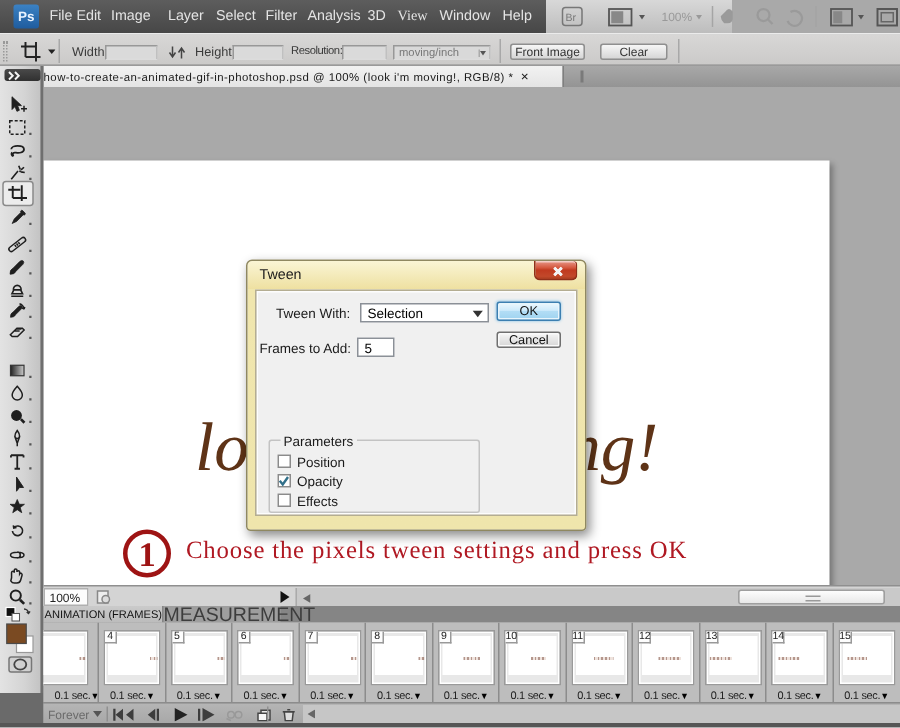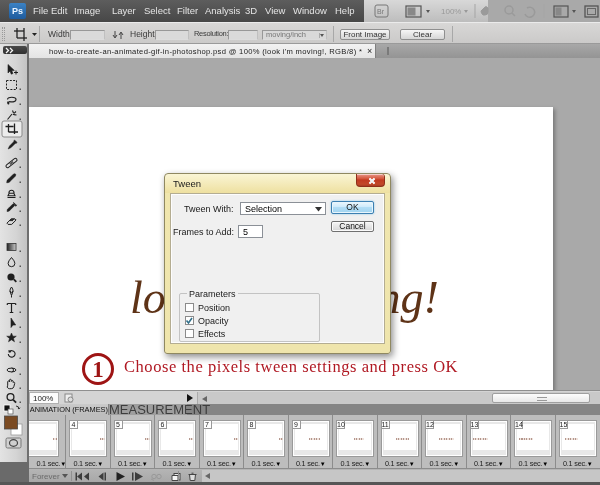--- a/index.html
+++ b/index.html
@@ -15,21 +15,21 @@
 
 
 #optbar{position:absolute;top:22px;left:0;width:600px;height:22px;background:linear-gradient(#d8d7d6,#cbcac9);border-top:1px solid #ebebeb;border-bottom:1px solid #9a9a9a;}
 .optlabel{position:absolute;top:6px;font-size:8.5px;color:#3a3a3a;}
 .optfield{position:absolute;top:7px;height:10px;background:#dadada;border:1px solid #989898;border-bottom-color:#dcdcdc;border-right-color:#c0c0c0;}
 .optbtn{position:absolute;top:6px;height:11px;background:linear-gradient(#f6f6f6,#d6d6d6);border:1px solid #8f8f8f;border-radius:2px;font-size:8px;color:#333;text-align:center;}
 .vsep{position:absolute;top:3px;width:1px;height:16px;background:#a8a8a8;}
 
 
 #tabbar{position:absolute;top:44px;left:29px;width:571px;height:14px;background:linear-gradient(#a8a8a8,#949494);}
-#doctab{position:absolute;top:0;left:0;width:347px;height:14px;background:linear-gradient(#f2f2f2,#e4e4e4);border-right:1px solid #7f7f7f;font-size:7.6px;color:#1a1a1a;line-height:14px;padding-left:20px;white-space:nowrap;overflow:hidden;letter-spacing:0.32px;}
+#doctab{position:absolute;top:0;left:0;width:347px;height:14px;background:linear-gradient(#f2f2f2,#e4e4e4);border-right:1px solid #7f7f7f;font-size:7.6px;color:#1a1a1a;line-height:14px;padding-left:0;white-space:nowrap;overflow:hidden;letter-spacing:0.32px;}
 
 
 #toolpanel{position:absolute;top:44px;left:0;width:29px;height:418px;background:linear-gradient(90deg,#e3e3e3,#d4d4d4 60%,#c3c3c3);border-right:2px solid #6f6f6f;}
 #belowtools{position:absolute;top:462px;left:0;width:29px;height:20px;background:#6a6a6a;}
 
 
 #canvas{position:absolute;top:58px;left:29px;width:571px;height:332px;background:#a9a9a9;overflow:hidden;}
 #doc{position:absolute;top:49px;left:0;width:524px;height:290px;background:#ffffff;box-shadow:2px 2px 4px rgba(0,0,0,0.3);}
 #browntext{position:absolute;top:164px;left:101px;font-family:"Liberation Serif",serif;font-style:italic;font-size:46px;color:#5e3317;white-space:nowrap;letter-spacing:0px;}
 #redcircle{position:absolute;left:53px;top:246px;width:32px;height:32px;border:3px solid #9e1414;border-radius:50%;color:#9e1414;font-family:"Liberation Serif",serif;font-size:23px;font-weight:bold;text-align:center;line-height:28px;}
@@ -55,21 +55,21 @@
     <div class="litesec"></div>
     <div id="pslogo">Ps</div>
     <span class="menu" style="left:33px;">File</span>
     <span class="menu" style="left:51px;">Edit</span>
     <span class="menu" style="left:74px;">Image</span>
     <span class="menu" style="left:112px;">Layer</span>
     <span class="menu" style="left:144px;">Select</span>
     <span class="menu" style="left:177px;">Filter</span>
     <span class="menu" style="left:205px;">Analysis</span>
     <span class="menu" style="left:245px;">3D</span>
-    <span class="menu" style="left:265px;">View</span>
+    <span class="menu" style="left:265px;font-family:Liberation Serif, serif;">View</span>
     <span class="menu" style="left:293px;">Window</span>
     <span class="menu" style="left:335px;">Help</span>
 
     <svg class="abs" style="left:364px;top:0;" width="236" height="22" viewBox="0 0 236 22">
       <rect x="11" y="5" width="13" height="12" rx="2" fill="none" stroke="#777" stroke-width="1"></rect>
       <text x="13" y="14" font-size="7" fill="#777" font-family="Liberation Sans">Br</text>
       <rect x="42" y="6" width="15" height="11" fill="none" stroke="#555" stroke-width="1.2"></rect>
       <rect x="43.5" y="7.5" width="8" height="8" fill="#888"></rect>
       <path d="M62 10 l4 0 l-2 3 z" fill="#555"></path>
       <text x="77" y="14" font-size="8" fill="#999" font-family="Liberation Sans">100%</text>

